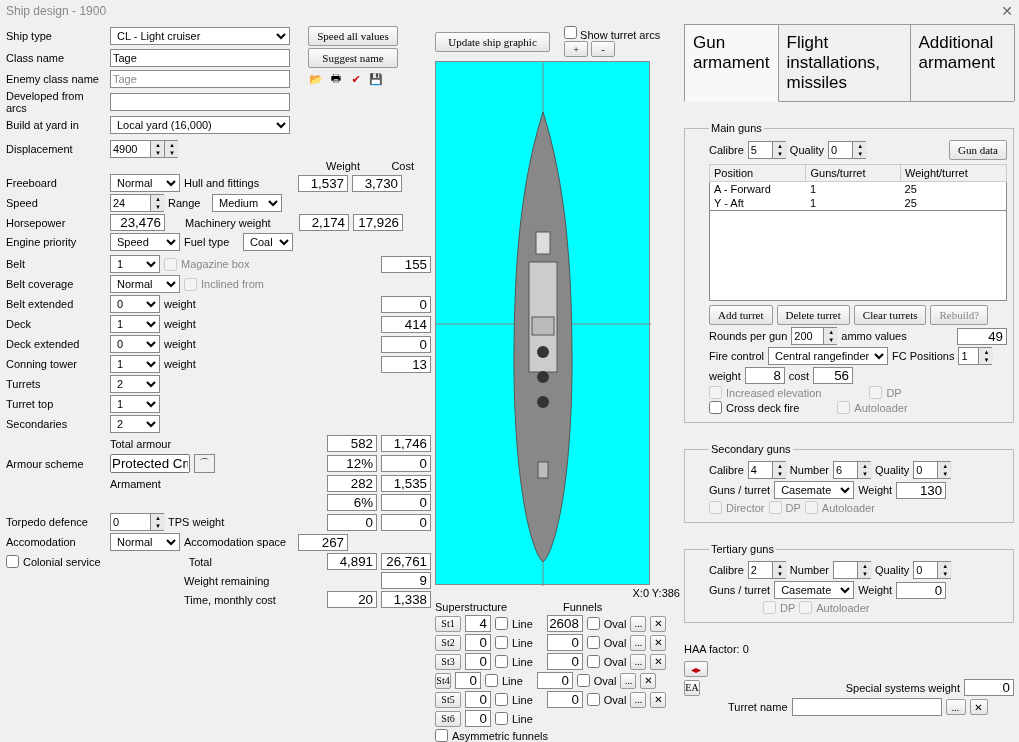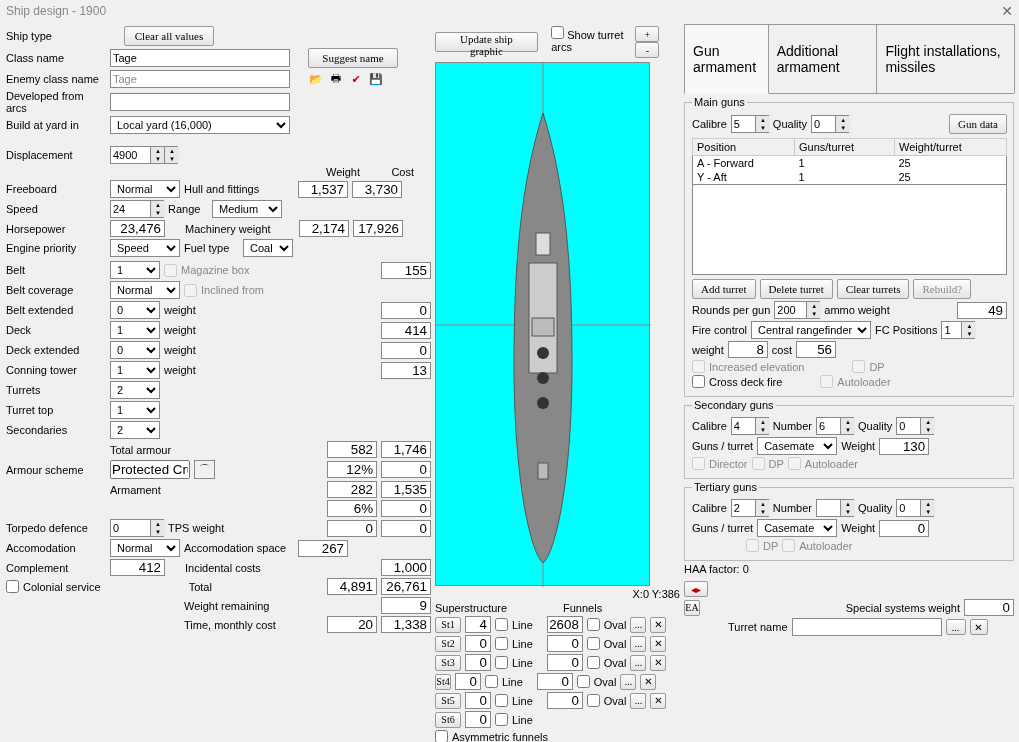--- a/index.html
+++ b/index.html
@@ -8,21 +8,21 @@
     font-size: 11px;
     background: #f0f0f0;
     color: #000;
     width: 1019px;
     height: 742px;
     overflow: hidden;
     position: relative;
   }
   .titlebar { height: 22px; padding: 3px 6px; color: #888; font-size: 12px; display: flex; align-items: center; justify-content: space-between; }
   .titlebar .close { font-family: Arial; font-size: 14px; color: #666; cursor: pointer; }
-  fieldset { border: 1px solid #bbb; padding: 4px 6px 6px 7px; margin: 2px 0; }
+  fieldset { border: 1px solid #bbb; padding: 4px 6px 6px 24px; margin: 20px 0; }
   legend { font-size: 11px; color: #000; padding: 0 2px; }
   .label { font-size: 11px; color: #000; }
   .row { display: flex; align-items: center; margin: 2px 0; gap: 4px; }
   select, input[type=text] {
     font-family: Tahoma, Arial, sans-serif;
     font-size: 11px;
     border: 1px solid #888;
     background: #fff;
     height: 18px;
     padding: 0 2px;
@@ -30,21 +30,21 @@
   input[readonly].readval { background: #fff; border: 1px solid #888; text-align: right; padding-right: 3px; }
   .spin { display: inline-flex; }
   .spin input { border-right: none; text-align: left; }
   .spin-btns { display: inline-flex; flex-direction: column; border: 1px solid #888; width: 14px; }
   .spin-btns button { height: 8px; width: 14px; font-size: 6px; line-height: 6px; padding: 0; border: none; background: #e8e8e8; cursor: pointer; }
   button.btn { font-family: Tahoma; font-size: 11px; background: linear-gradient(#fdfdfd,#e4e4e4); border: 1px solid #999; border-radius: 2px; height: 20px; padding: 0 8px; cursor: pointer; }
   button.smbtn { height: 16px; width: 16px; padding: 0; font-size: 10px; }
   .chk { width: 13px; height: 13px; }
   .disabled-label { color: #888; }
   .tabs { display: flex; border-bottom: 1px solid #999; }
-  .tab { border: 1px solid #999; border-bottom: none; background: #f0f0f0; padding: 18px 8px; font-size: 14px; margin-right: -1px; position: relative; cursor: pointer; }
+  .tab { border: 1px solid #999; border-bottom: none; background: #f0f0f0; padding: 8px 8px; font-size: 17px; margin-right: -1px; position: relative; cursor: pointer; }
   .tab.active { background: #f8f8f8; z-index: 2; border-bottom: 1px solid #f8f8f8; margin-bottom: -1px;}
   table.datagrid { width: 100%; border: 1px solid #888; background: #fff; border-collapse: collapse; font-size: 11px; }
   table.datagrid th { background: #f0f0f0; border: 1px solid #ccc; text-align: left; font-weight: normal; padding: 2px 4px; }
   table.datagrid td { padding: 1px 4px; }
   .ship-canvas { background: #00ffff; width: 215px; height: 524px; border: 1px solid #888; position: relative; }
   .col-left { position: absolute; top: 24px; left: 6px; width: 425px; }
   .col-mid { position: absolute; top: 24px; left: 435px; width: 245px; }
   .col-right { position: absolute; top: 24px; left: 684px; width: 330px; }
   .lbl-col { width: 100px; display: inline-block; }
   .w40 { width: 40px; } .w50 { width:50px; } .w55{width:55px;} .w70 {width:70px;} .w80{width:80px;}
@@ -55,22 +55,23 @@
 <body>
 
 <div class="titlebar">
   <span>Ship design - 1900</span>
   <span class="close">✕</span>
 </div>
 
 <div class="col-left">
   <div class="row">
     <span class="lbl-col label">Ship type</span>
+    <select style="width:180px"><option>CL - Light cruiser</option></select>
     <span style="width:10px"></span>
-    <button class="btn" style="width:90px">Clear all values</button>
+    <button class="btn" style="width:90px">Speed all values</button>
   </div>
   <div class="row">
     <span class="lbl-col label">Class name</span>
     <input type="text" style="width: 180px;" value="Tage">
     <span style="width:10px"></span>
     <button class="btn" style="width:90px">Suggest name</button>
   </div>
   <div class="row">
     <span class="lbl-col label">Enemy class name</span>
     <input type="text" style="width: 180px; color: rgb(136, 136, 136);" value="Tage">
@@ -82,21 +83,21 @@
   </div>
   <div class="row">
     <span class="lbl-col label">Developed from arcs</span>
     <input type="text" style="width: 180px;" value="">
   </div>
   <div class="row">
     <span class="lbl-col label">Build at yard in</span>
     <select style="width:180px"><option>Local yard (16,000)</option></select>
   </div>
 
-  <div class="row" style="margin-top:12px">
+  <div class="row" style="margin-top:6px">
     <span class="lbl-col label">Displacement</span>
     <span class="spin">
       <input type="text" class="w40" value="4900" style="">
       <span class="spin-btns">
           <button>▲</button>
           <button>▼</button>
         </span>
       <span class="spin-btns">
           <button>▲</button>
           <button>▼</button>
@@ -241,28 +242,20 @@
     <input readonly="" class="readval w50" value="0" style="">
     <input readonly="" class="readval w50" value="0" style="">
   </div>
   <div class="row">
     <span class="lbl-col label">Accomodation</span>
     <select class="w70"><option>Normal</option></select>
     <span class="label" style="width:110px">Accomodation space</span>
     <input readonly="" class="readval w50" value="267" style="">
   </div>
   <div class="row">
-    <span class="lbl-col label">Complement</span>
-    <input readonly="" class="readval w55" value="412" style="">
-    <span style="width:12px"></span>
-    <span class="label" style="width:110px">Incidental costs</span>
-    <span style="flex:1"></span>
-    <input readonly="" class="readval w50" value="1,000" style="">
-  </div>
-  <div class="row">
     <input type="checkbox" class="chk" style="">
     <span class="label">Colonial service</span>
     <span style="width:80px"></span>
     <span class="label" style="width:110px">Total</span>
     <span style="flex:1"></span>
     <input readonly="" class="readval w50" value="4,891" style="">
     <input readonly="" class="readval w50" value="26,761" style="">
   </div>
   <div class="row">
     <span class="lbl-col"></span>
@@ -278,21 +271,21 @@
     <span style="flex:1"></span>
     <input readonly="" class="readval w50" value="20" style="">
     <input readonly="" class="readval w50" value="1,338" style="">
   </div>
 </div>
 
 <div class="col-mid">
   <div class="row">
     <button class="btn" style="width:115px">Update ship graphic</button>
     <span style="width:6px"></span>
-    <div style="display:flex;flex-direction:row">
+    <div style="display:flex;flex-direction:column">
       <span><input type="checkbox" class="chk" style=""> <span class="label">Show turret arcs</span></span>
       <span>
         <button class="btn smbtn" style="width:24px">+</button>
         <button class="btn smbtn" style="width:24px">-</button>
       </span>
     </div>
   </div>
   <div class="ship-canvas" style="margin-top:4px">
     
     <svg width="215" height="524">
@@ -389,22 +382,22 @@
   <div class="row">
       <input type="checkbox" class="chk" style="">
       <span class="label">Asymmetric funnels</span>
     </div>
 
 </div>
 
 <div class="col-right">
   <div class="tabs">
     <div class="tab active">Gun armament</div>
+    <div class="tab">Flight installations, missiles</div>
     <div class="tab">Additional armament</div>
-    <div class="tab">Flight installations, missiles</div>
   </div>
 
   <fieldset>
     <legend>Main guns</legend>
     <div class="row">
       <span class="label">Calibre</span>
       <span class="spin">
           <input type="text" style="width: 24px;" value="5">
           <span class="spin-btns">
             <button>▲</button>
@@ -452,21 +445,21 @@
     </div>
     <div class="row">
       <span class="label">Rounds per gun</span>
       <span class="spin">
           <input type="text" style="width: 32px;" value="200">
           <span class="spin-btns">
             <button>▲</button>
             <button>▼</button>
           </span>
         </span>
-      <span class="label">ammo weight</span>
+      <span class="label">ammo values</span>
       <span style="flex:1"></span>
       <input readonly="" class="readval w50" value="49" style="">
     </div>
     <div class="row">
       <span class="label">Fire control</span>
       <select style="width:120px"><option>Central rangefinder</option></select>
       <span class="label">FC Positions</span>
       <span class="spin">
           <input type="text" style="width: 20px;" value="1">
           <span class="spin-btns">

